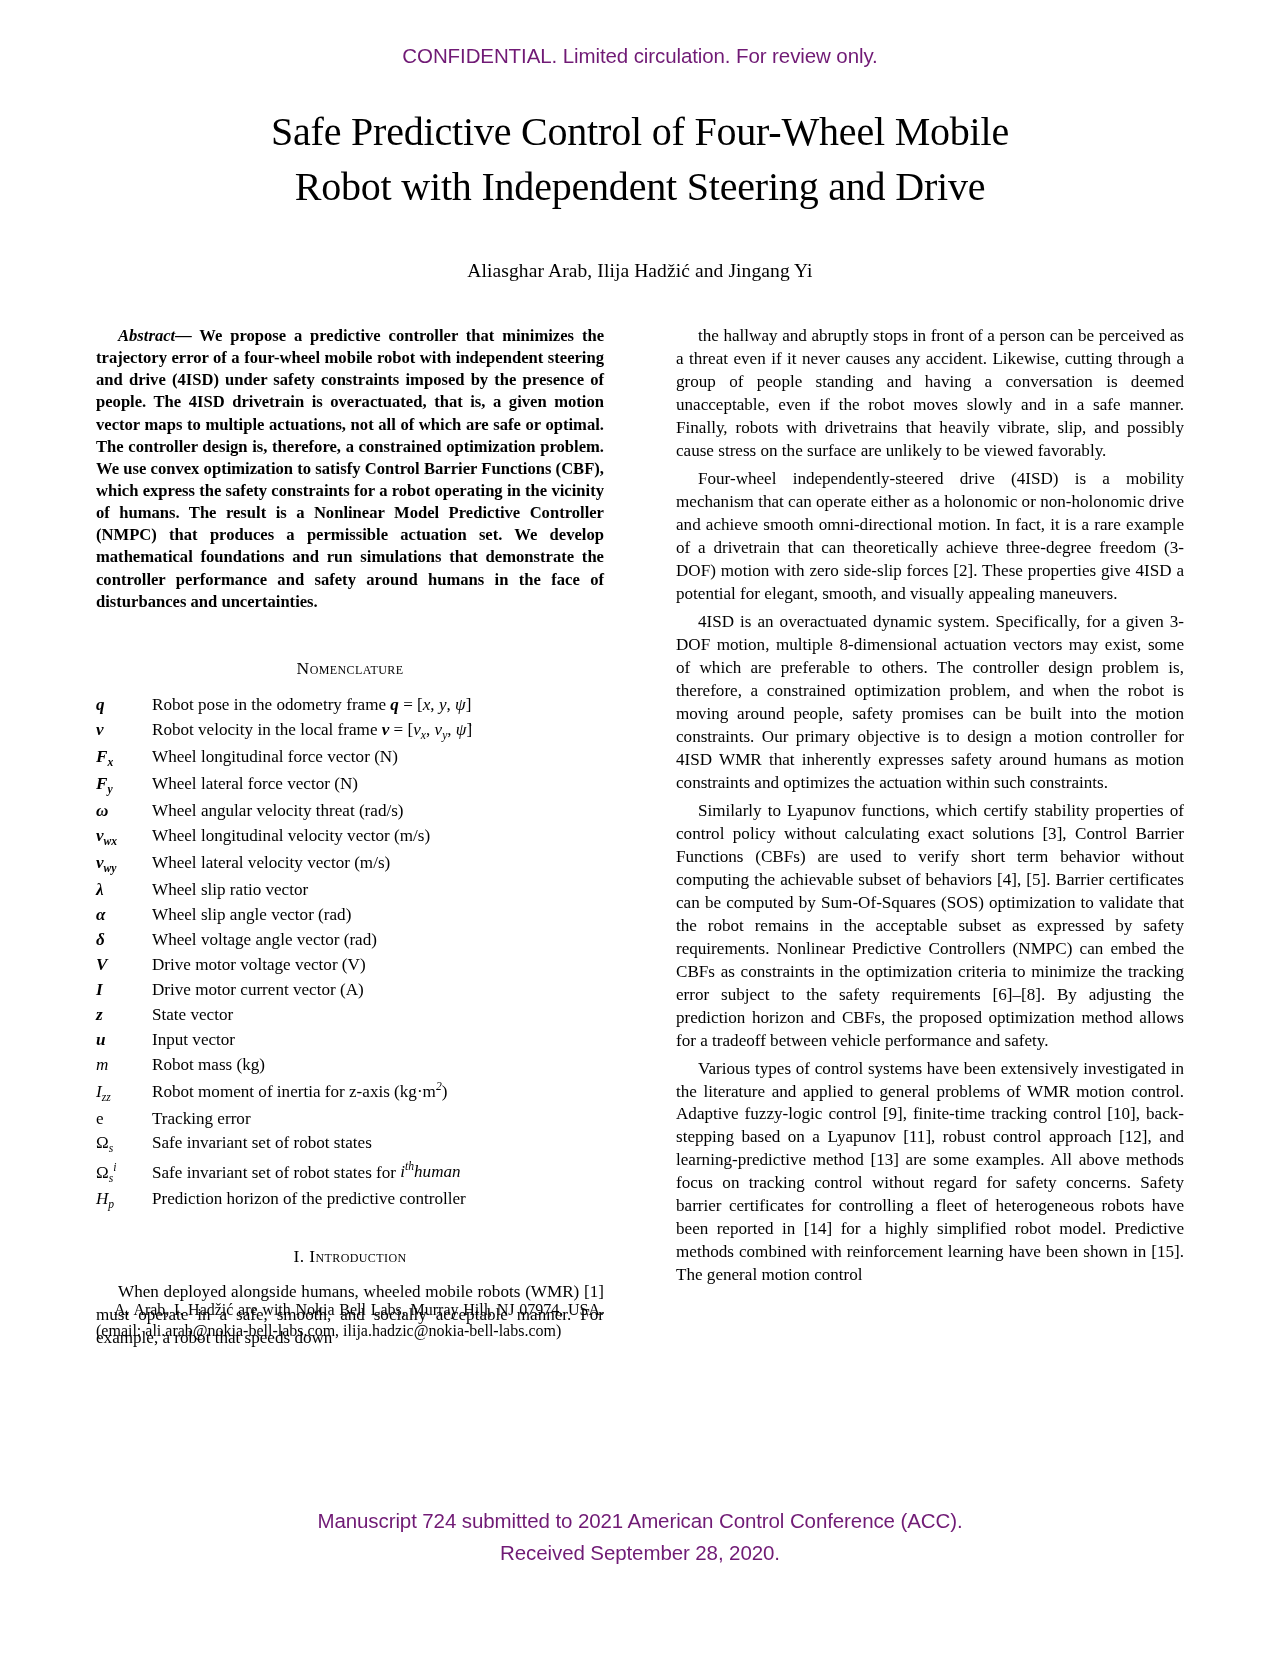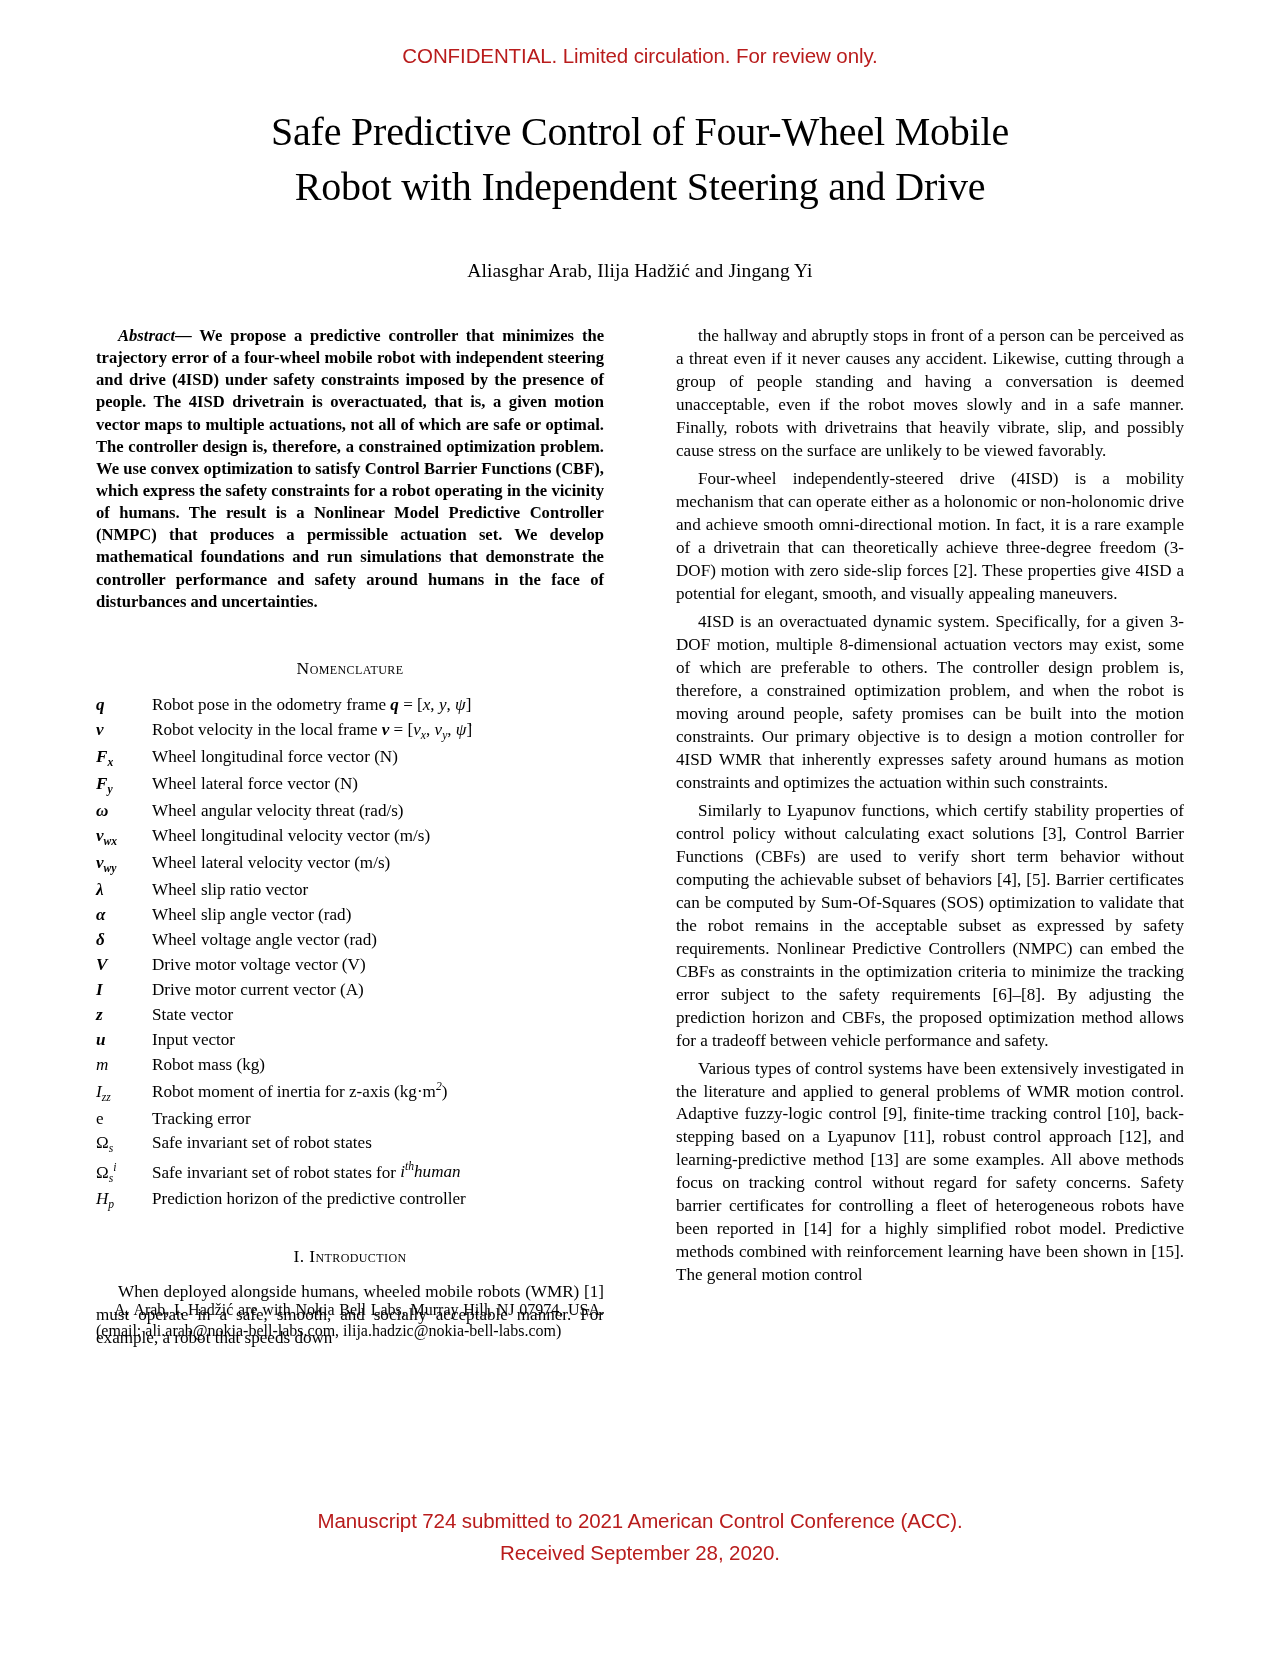--- a/index.html
+++ b/index.html
@@ -20,21 +20,21 @@
 
   
   .stamp {
     position: absolute;
     left: 0;
     width: 100%;
     text-align: center;
     font-family: "Liberation Sans", "DejaVu Sans", sans-serif;
     font-size: 20.5px;
     letter-spacing: -0.1px;
-    color: #b91c1c;
+    color: #701a75;
   }
   .stamp-top { top: 44px; }
   .stamp-bottom { bottom: 86px; line-height: 1.55; }
 
   
   .titleblock {
     position: absolute;
     top: 104px;
     left: 96px;
     width: 1088px;

